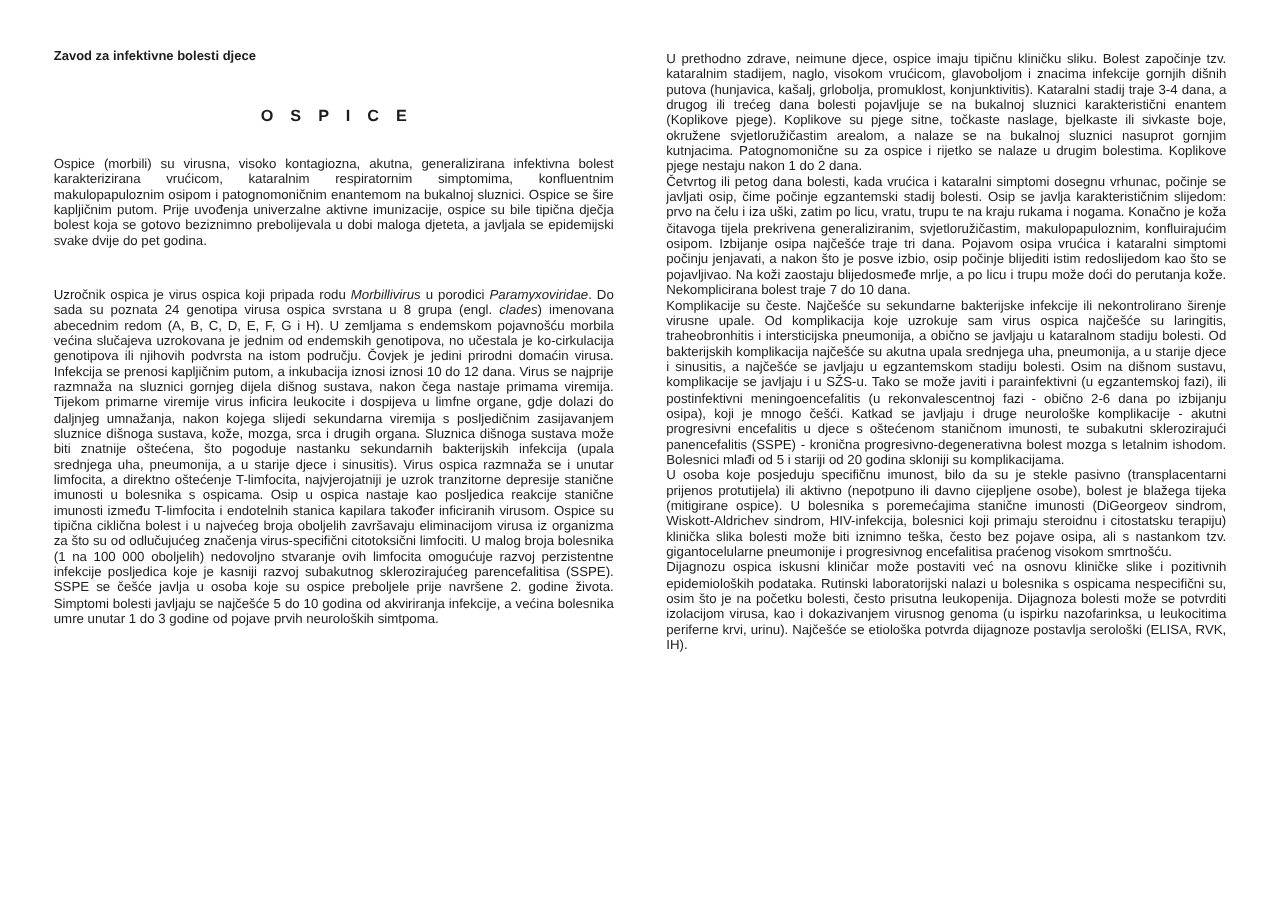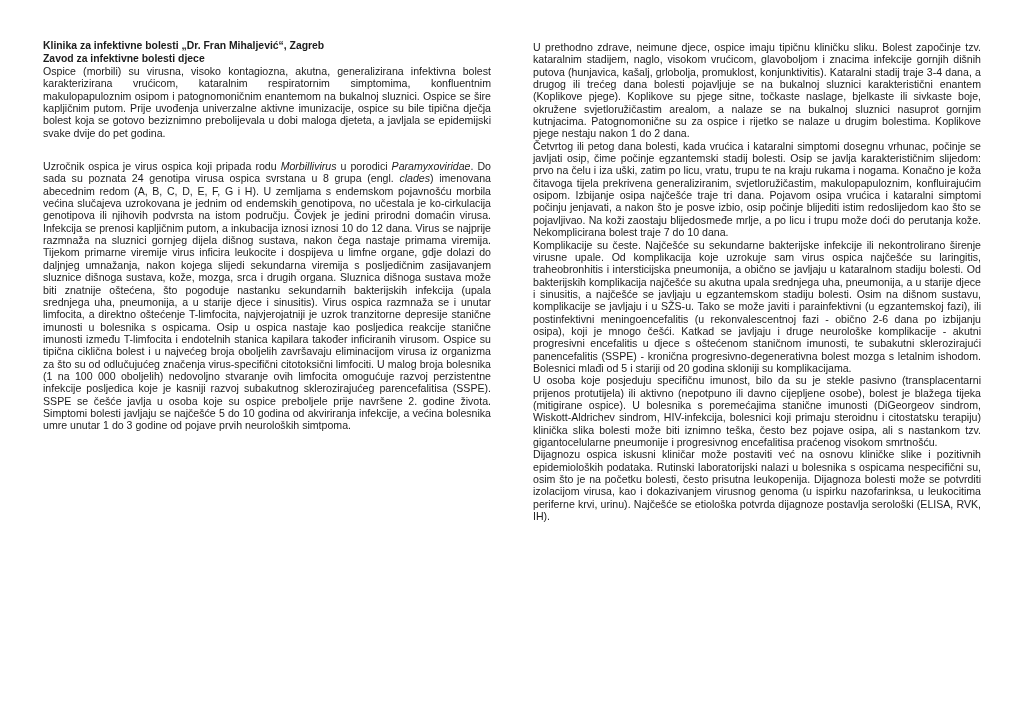--- a/index.html
+++ b/index.html
@@ -19,33 +19,33 @@
   .title {
     text-align: center;
     font-weight: bold;
     font-size: 13px;
     letter-spacing: 5px;
     margin-top: 34px;
     margin-bottom: 26px;
     padding-left: 5px;
   }
   p { margin: 0; }
-  .gap { margin-top: 21px; }
+  .gap { margin-top: 31px; }
   b { font-weight: normal; }
   i { font-style: italic; }
 </style>
 </head>
 <body>
 
 <div class="page">
 
   <div class="col col-left">
-    <div class="header-line">Klinika za infektivne bolesti „Dr. Fran Mihaljević“, Zagreb</div>
     <div class="header-line">Zavod za infektivne bolesti djece</div>
 
+    <div class="title">O S P I C E</div>
 
     <p><b>Ospice</b><span> (morbili) su virusna, visoko kontagiozna, akutna, generalizirana infektivna bolest karakterizirana vrućicom, kataralnim respiratornim simptomima, konfluentnim makulopapuloznim osipom i patognomoničnim enantemom na bukalnoj sluznici. Ospice se šire kapljičnim putom. Prije uvođenja univerzalne aktivne imunizacije, ospice su bile tipična dječja bolest koja se gotovo beziznimno prebolijevala u dobi maloga djeteta, a javljala se epidemijski svake dvije do pet godina.</span></p>
 
     <p class="gap"><span>Uzročnik ospica je virus ospica koji pripada rodu </span><i>Morbillivirus</i><span> u porodici </span><i>Paramyxoviridae</i><span>. Do sada su poznata 24 genotipa virusa ospica svrstana u 8 grupa (engl. </span><i>clades</i><span>) imenovana abecednim redom (A, B, C, D, E, F, G i H). U zemljama s endemskom pojavnošću morbila većina slučajeva uzrokovana je jednim od endemskih genotipova, no učestala je ko-cirkulacija genotipova ili njihovih podvrsta na istom području. Čovjek je jedini prirodni domaćin virusa. Infekcija se prenosi kapljičnim putom, a inkubacija iznosi iznosi 10 do 12 dana. Virus se najprije razmnaža na sluznici gornjeg dijela dišnog sustava, nakon čega nastaje </span><b>primama viremija</b><span>. Tijekom primarne viremije virus inficira leukocite i dospijeva u limfne organe, gdje dolazi do daljnjeg umnažanja, nakon kojega slijedi </span><b>sekundarna viremija</b><span> s posljedičnim zasijavanjem sluznice dišnoga sustava, kože, mozga, srca i drugih organa. Sluznica dišnoga sustava može biti znatnije oštećena, što pogoduje nastanku sekundarnih bakterijskih infekcija (upala srednjega uha, pneumonija, a u starije djece i sinusitis). Virus ospica razmnaža se i unutar limfocita, a direktno oštećenje T-limfocita, najvjerojatniji je uzrok tranzitorne depresije stanične imunosti u bolesnika s ospicama. Osip u ospica nastaje kao posljedica reakcije stanične imunosti između T-limfocita i endotelnih stanica kapilara također inficiranih virusom. Ospice su tipična ciklična bolest i u najvećeg broja oboljelih završavaju eliminacijom virusa iz organizma za što su od odlučujućeg značenja virus-specifični citotoksični limfociti. U malog broja bolesnika (1 na 100 000 oboljelih) nedovoljno stvaranje ovih limfocita omogućuje razvoj perzistentne infekcije posljedica koje je kasniji razvoj </span><b>subakutnog sklerozirajućeg parencefalitisa</b><span> (SSPE). SSPE se češće javlja u osoba koje su ospice preboljele prije navršene 2. godine života. Simptomi bolesti javljaju se najčešće 5 do 10 godina od akviriranja infekcije, a većina bolesnika umre unutar 1 do 3 godine od pojave prvih neuroloških simtpoma.</span></p>
   </div>
 
   <div class="col col-right">
     <p><span>U prethodno zdrave, neimune djece, ospice imaju tipičnu kliničku sliku. Bolest započinje tzv. </span><b>kataralnim stadijem</b><span>, naglo, visokom vrućicom, glavoboljom i znacima infekcije gornjih dišnih putova (hunjavica, kašalj, grlobolja, promuklost, konjunktivitis). Kataralni stadij traje 3-4 dana, a drugog ili trećeg dana bolesti pojavljuje se na bukalnoj sluznici karakteristični enantem (Koplikove pjege). Koplikove su pjege sitne, točkaste naslage, bjelkaste ili sivkaste boje, okružene svjetloružičastim arealom, a nalaze se na bukalnoj sluznici nasuprot gornjim kutnjacima. Patognomonične su za ospice i rijetko se nalaze u drugim bolestima. Koplikove pjege nestaju nakon 1 do 2 dana.</span></p>
 
     <p><span>Četvrtog ili petog dana bolesti, kada vrućica i kataralni simptomi dosegnu vrhunac, počinje se javljati osip, čime počinje </span><b>egzantemski stadij</b><span> bolesti. Osip se javlja karakterističnim slijedom: prvo na čelu i iza uški, zatim po licu, vratu, trupu te na kraju rukama i nogama. Konačno je koža čitavoga tijela prekrivena generaliziranim, svjetloružičastim, makulopapuloznim, konfluirajućim osipom. Izbijanje osipa najčešće traje tri dana. Pojavom osipa vrućica i kataralni simptomi počinju jenjavati, a nakon što je posve izbio, osip počinje blijediti istim redoslijedom kao što se pojavljivao. Na koži zaostaju blijedosmeđe mrlje, a po licu i trupu može doći do perutanja kože. Nekomplicirana bolest traje 7 do 10 dana.</span></p>

